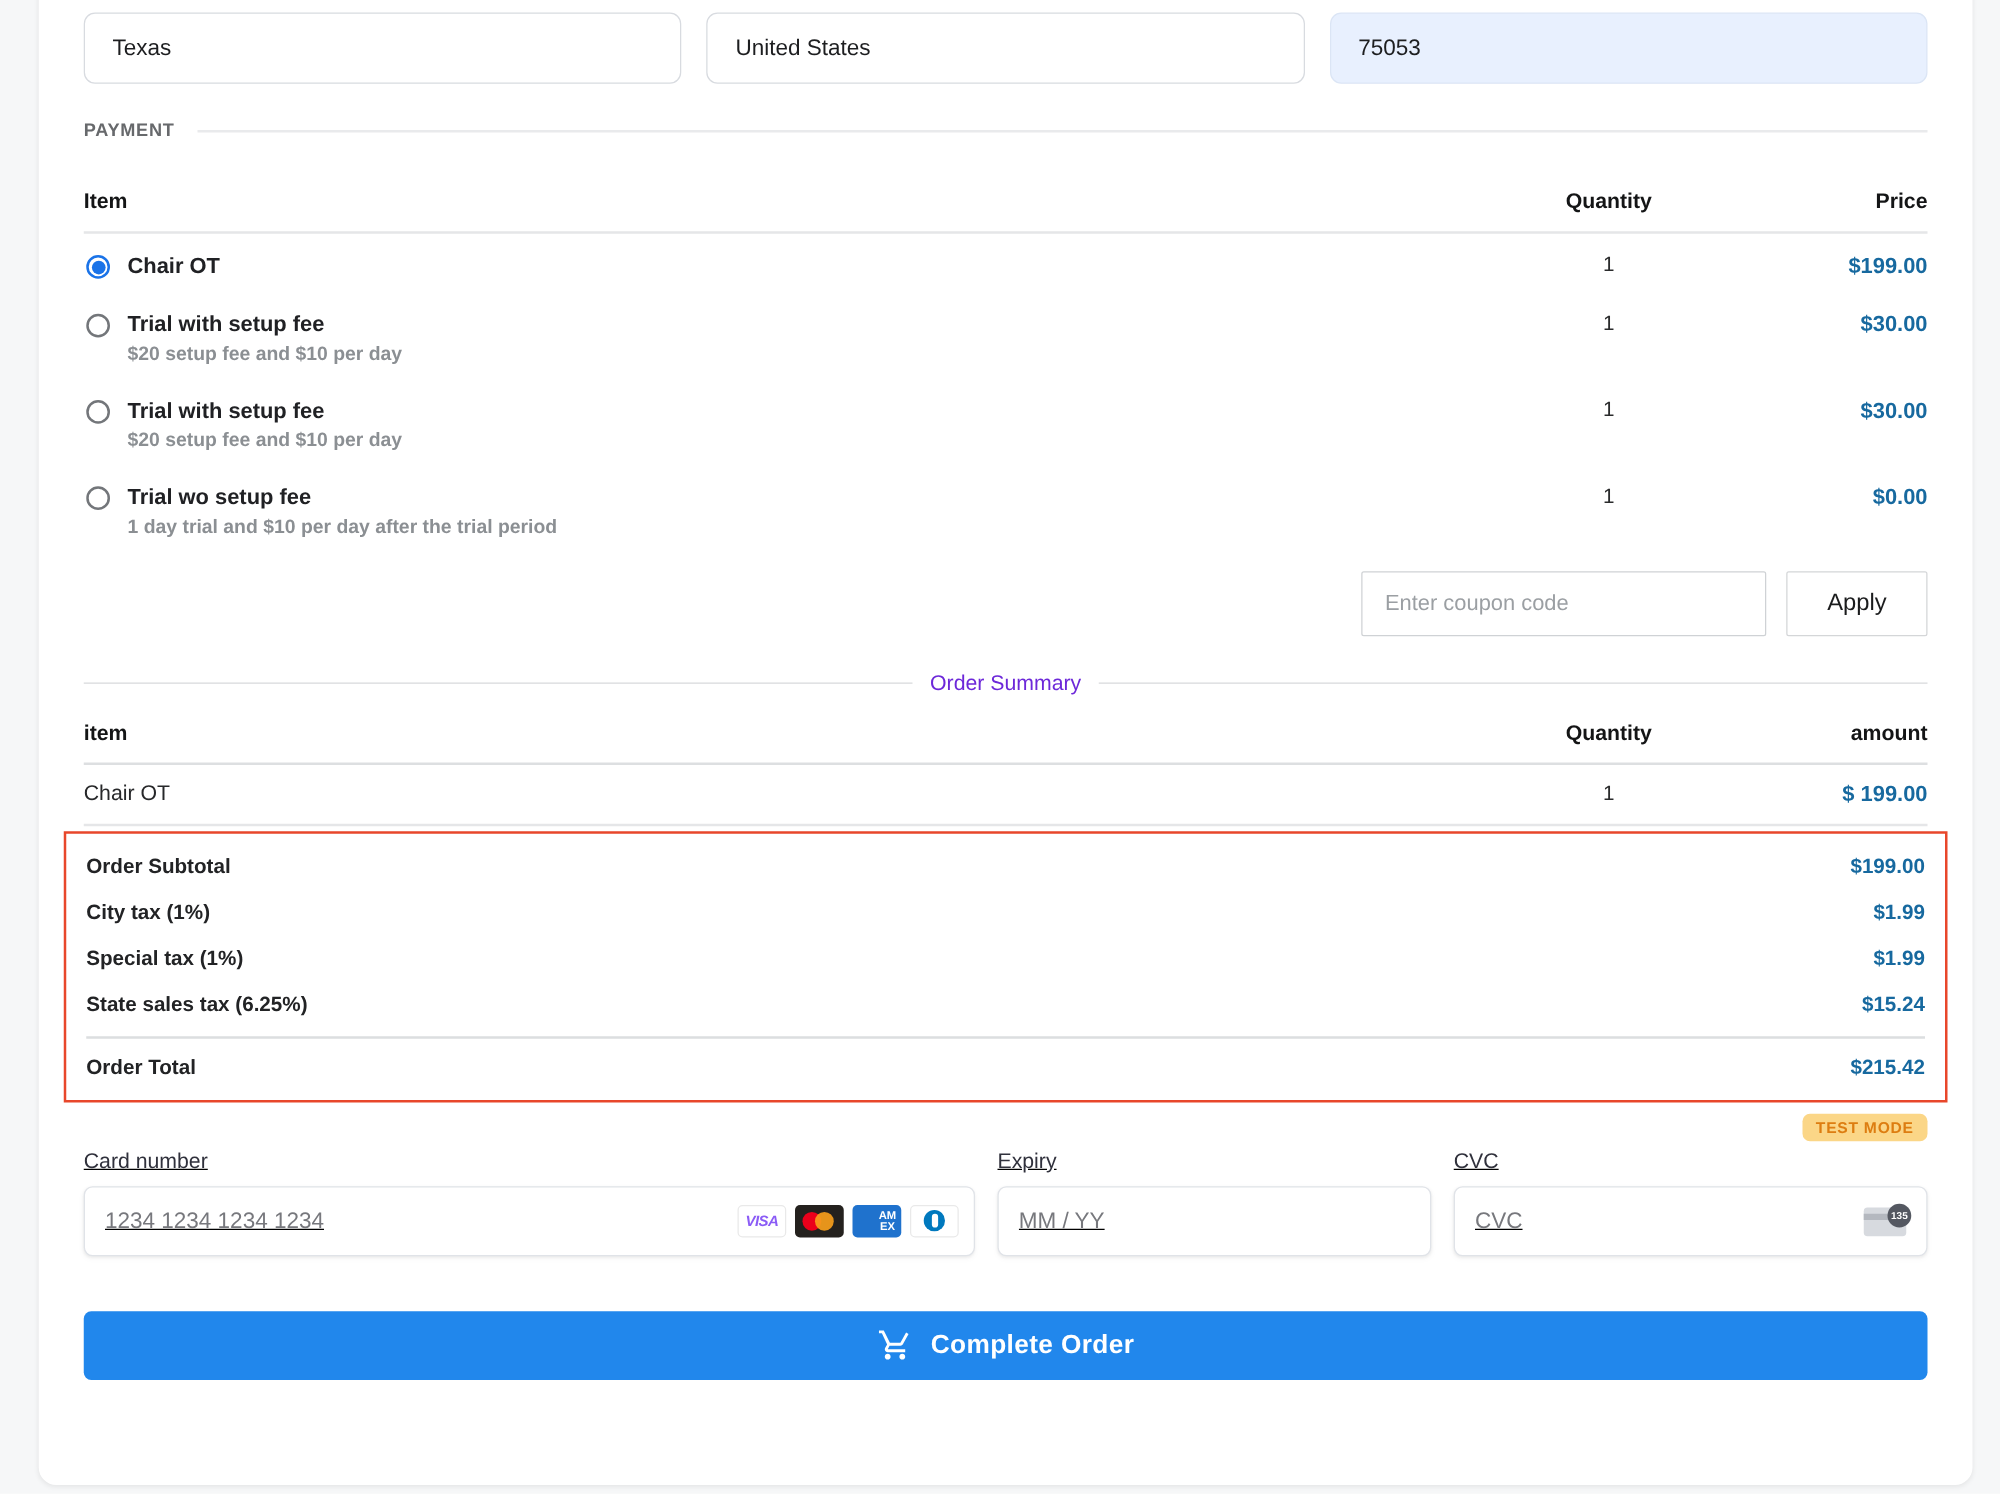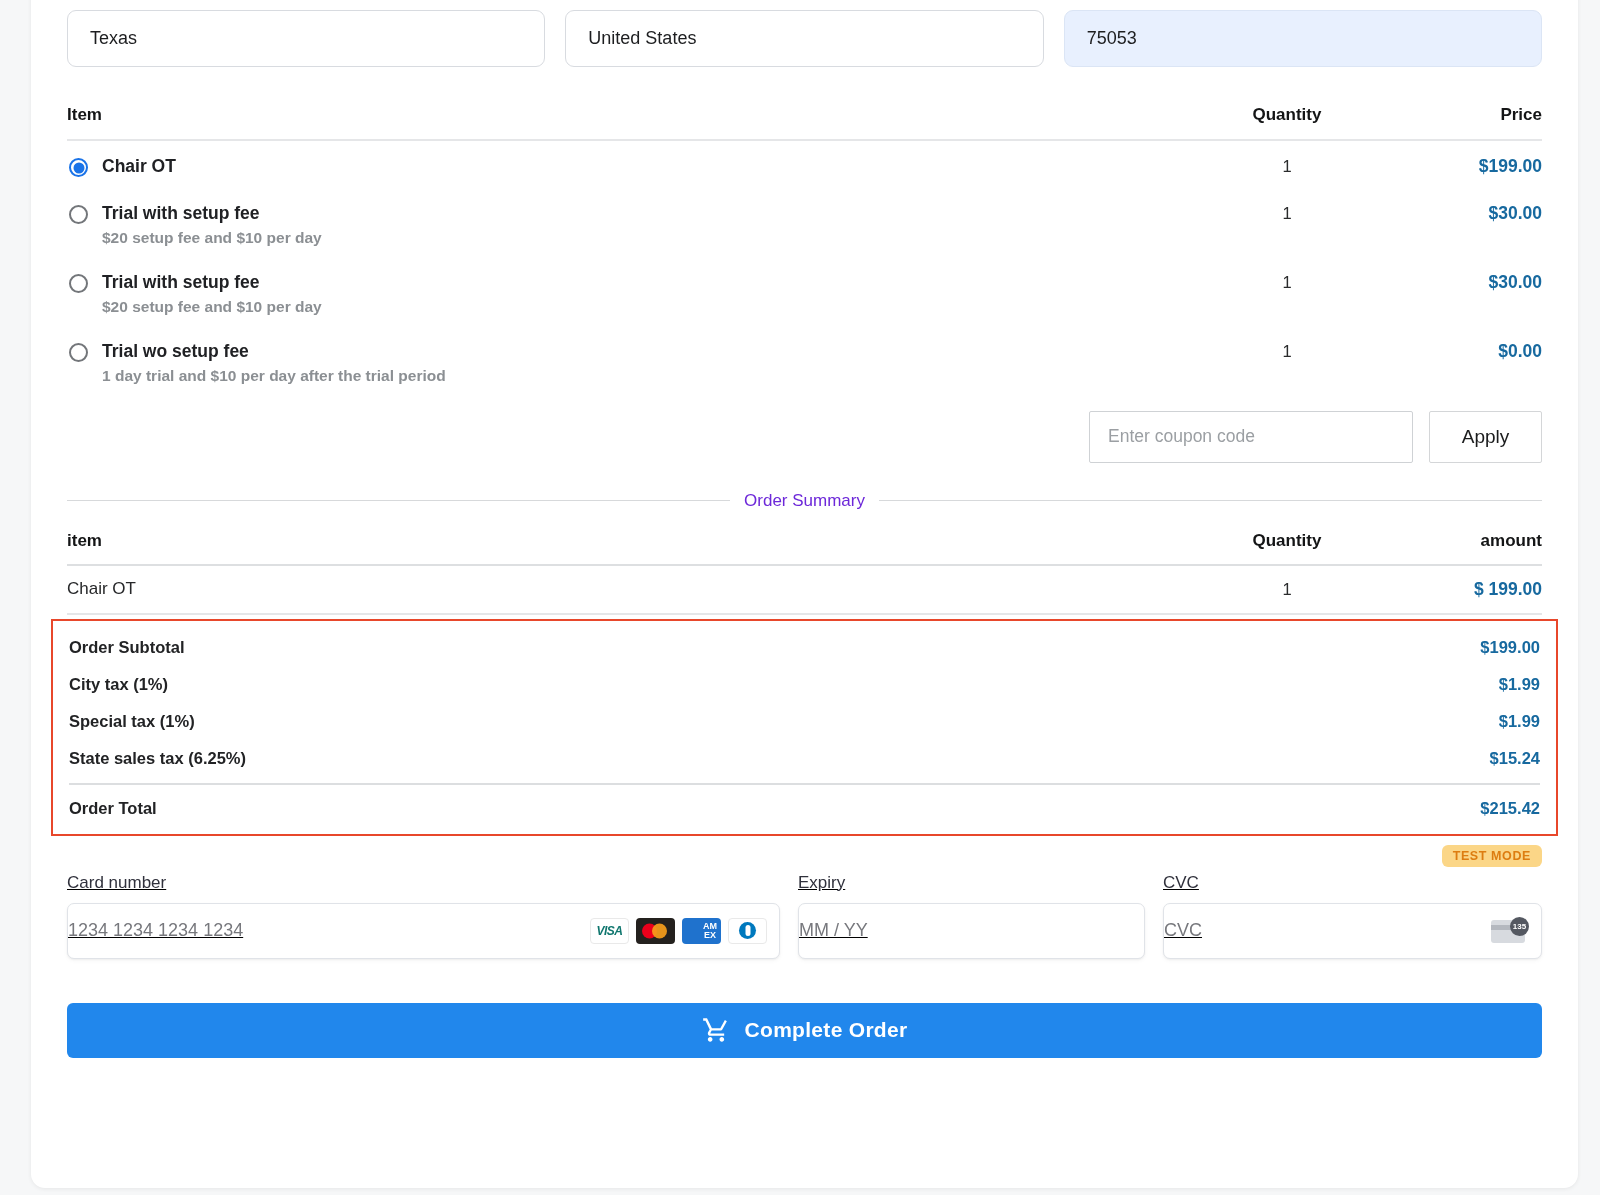--- a/index.html
+++ b/index.html
@@ -92,32 +92,32 @@
     background: #fbd687; color: #dd7d11; font-size: 12.5px; font-weight: bold;
     letter-spacing: 0.6px; padding: 4px 11px; border-radius: 6px;
   }
 
   
   .pay-grid { display: grid; grid-template-columns: 713px 347px 1fr; gap: 18px; margin-top: 6px; text-decoration: underline; }
   .field-label { font-size: 17px; color: #30313c; margin-bottom: 10px; }
   .stripe-input {
     position: relative; height: 56px; border: 1px solid #e0e3e8; border-radius: 7px;
     background: #fff; box-shadow: 0 1px 2px rgba(0,0,0,0.05), 0 2px 5px rgba(0,0,0,0.03);
-    display: flex; align-items: center; padding: 0 0;
+    display: flex; align-items: center; padding: 0 16px;
   }
   .stripe-input input {
     border: none; outline: none; font-size: 18px; color: #30313c; width: 100%;
     font-family: "Liberation Sans", sans-serif; background: transparent;
   }
   .stripe-input input::placeholder { color: #77787d; }
 
   .brands { position: absolute; right: 12px; top: 50%; transform: translateY(-50%); display: flex; gap: 7px; }
   .brand { width: 39px; height: 26px; border-radius: 4px; position: relative; overflow: hidden; }
   .brand.visa { background: #fff; border: 1px solid #e9e9e9; display: flex; align-items: center; justify-content: center; }
-  .visa-txt { font-size: 12px; font-weight: bold; font-style: italic; color: #0f766e; letter-spacing: -0.5px; }
+  .visa-txt { font-size: 12px; font-weight: bold; font-style: italic; color: #8b5cf6; letter-spacing: -0.5px; }
   .brand.mc { background: #24211e; }
   .mc-red, .mc-org { position: absolute; top: 50%; transform: translateY(-50%); width: 15px; height: 15px; border-radius: 50%; }
   .mc-red { left: 6px; background: #eb001b; }
   .mc-org { left: 16px; background: #f79e1b; opacity: 0.92; }
   .brand.amex { background: #1f72cd; display: flex; align-items: center; justify-content: flex-end; padding-right: 4px; }
   .amex-txt { color: #fff; font-size: 9px; font-weight: bold; line-height: 1; text-align: center; }
   .brand.diners { background: #fff; border: 1px solid #e9e9e9; display: flex; align-items: center; justify-content: center; }
   .diners-circle { width: 17px; height: 17px; border-radius: 50%; background: #0079be; position: relative; }
   .diners-circle::after { content: ""; position: absolute; left: 50%; top: 3px; bottom: 3px; width: 5px; transform: translateX(-50%); background: #fff; border-radius: 3px; }
 
@@ -154,20 +154,24 @@
 
 <div class="card-surface">
 <div class="content">
 
   <div class="address-row">
     <input class="text-input" value="Texas" style="">
     <input class="text-input" value="United States" style="">
     <input class="text-input autofilled" value="75053" style="">
   </div>
 
+  <div class="section-label-row">
+    <span class="section-label">PAYMENT</span>
+    <span class="section-label-line"></span>
+  </div>
 
   <div class="tbl">
     <div class="tbl-head">
       <div class="c-item">Item</div>
       <div class="c-qty">Quantity</div>
       <div class="c-price">Price</div>
     </div>
 
     <div class="item-row">
       <div class="item-main">

